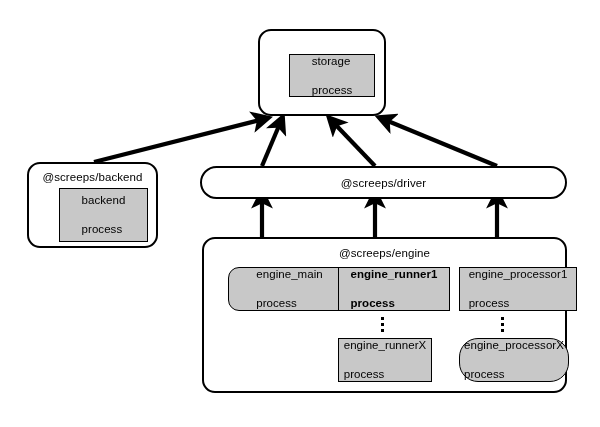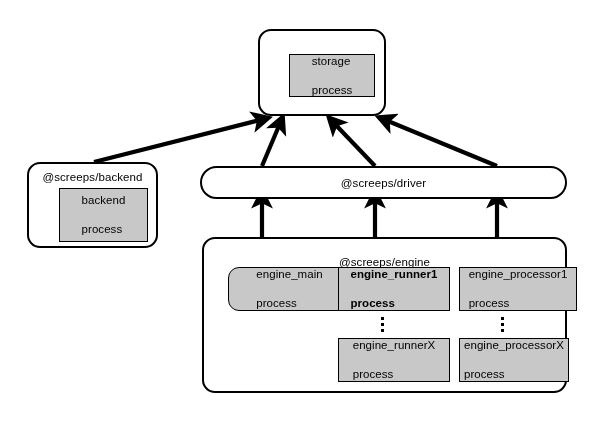--- a/index.html
+++ b/index.html
@@ -104,26 +104,26 @@
   #storage-module .module-title { top: 6px; }
   #storage-process { left: 17px;  top: 23px;  width: 86px;  height: 43px; }
 
   #backend-module  { left: 27px;  top: 162px; width: 131px; height: 86px; }
   #backend-module .module-title { top: 6px; }
   #backend-process { left: 18px;  top: 24px;  width: 89px;  height: 54px; }
 
   #driver-pill     { left: 200px; top: 166px; width: 367px; height: 33px; }
 
   #engine-module   { left: 202px; top: 237px; width: 365px; height: 156px; }
-  #engine-module .module-title { top: 16px; }
+  #engine-module .module-title { top: 7px; }
   #proc-engine-main       { left: 12px;  top: 28px; width: 123px; height: 44px; border-radius: 11px; }
   #proc-engine-runner1    { left: 122px; top: 28px; width: 112px; height: 44px; font-weight: bold; }
   #proc-engine-processor1 { left: 243px; top: 28px; width: 118px; height: 44px; }
-  #proc-engine-runnerX    { left: 122px; top: 99px; width: 112px; height: 44px; }
-  #proc-engine-processorX { left: 243px; top: 99px; width: 110px; height: 44px; }
+  #proc-engine-runnerX    { left: 122px; top: 99px; width: 94px; height: 44px; }
+  #proc-engine-processorX { left: 243px; top: 99px; width: 110px; height: 44px; border-radius: 19px; }
   #dots-runner    { left: 173px; top: 78px; height: 15px; }
   #dots-processor { left: 293px; top: 78px; height: 15px; }
 </style>
 </head>
 <body>
 
 <div id="diagram">
 
   <svg id="arrow-layer" viewBox="0 0 600 427" width="600" height="427" xmlns="http://www.w3.org/2000/svg">
     <defs>

